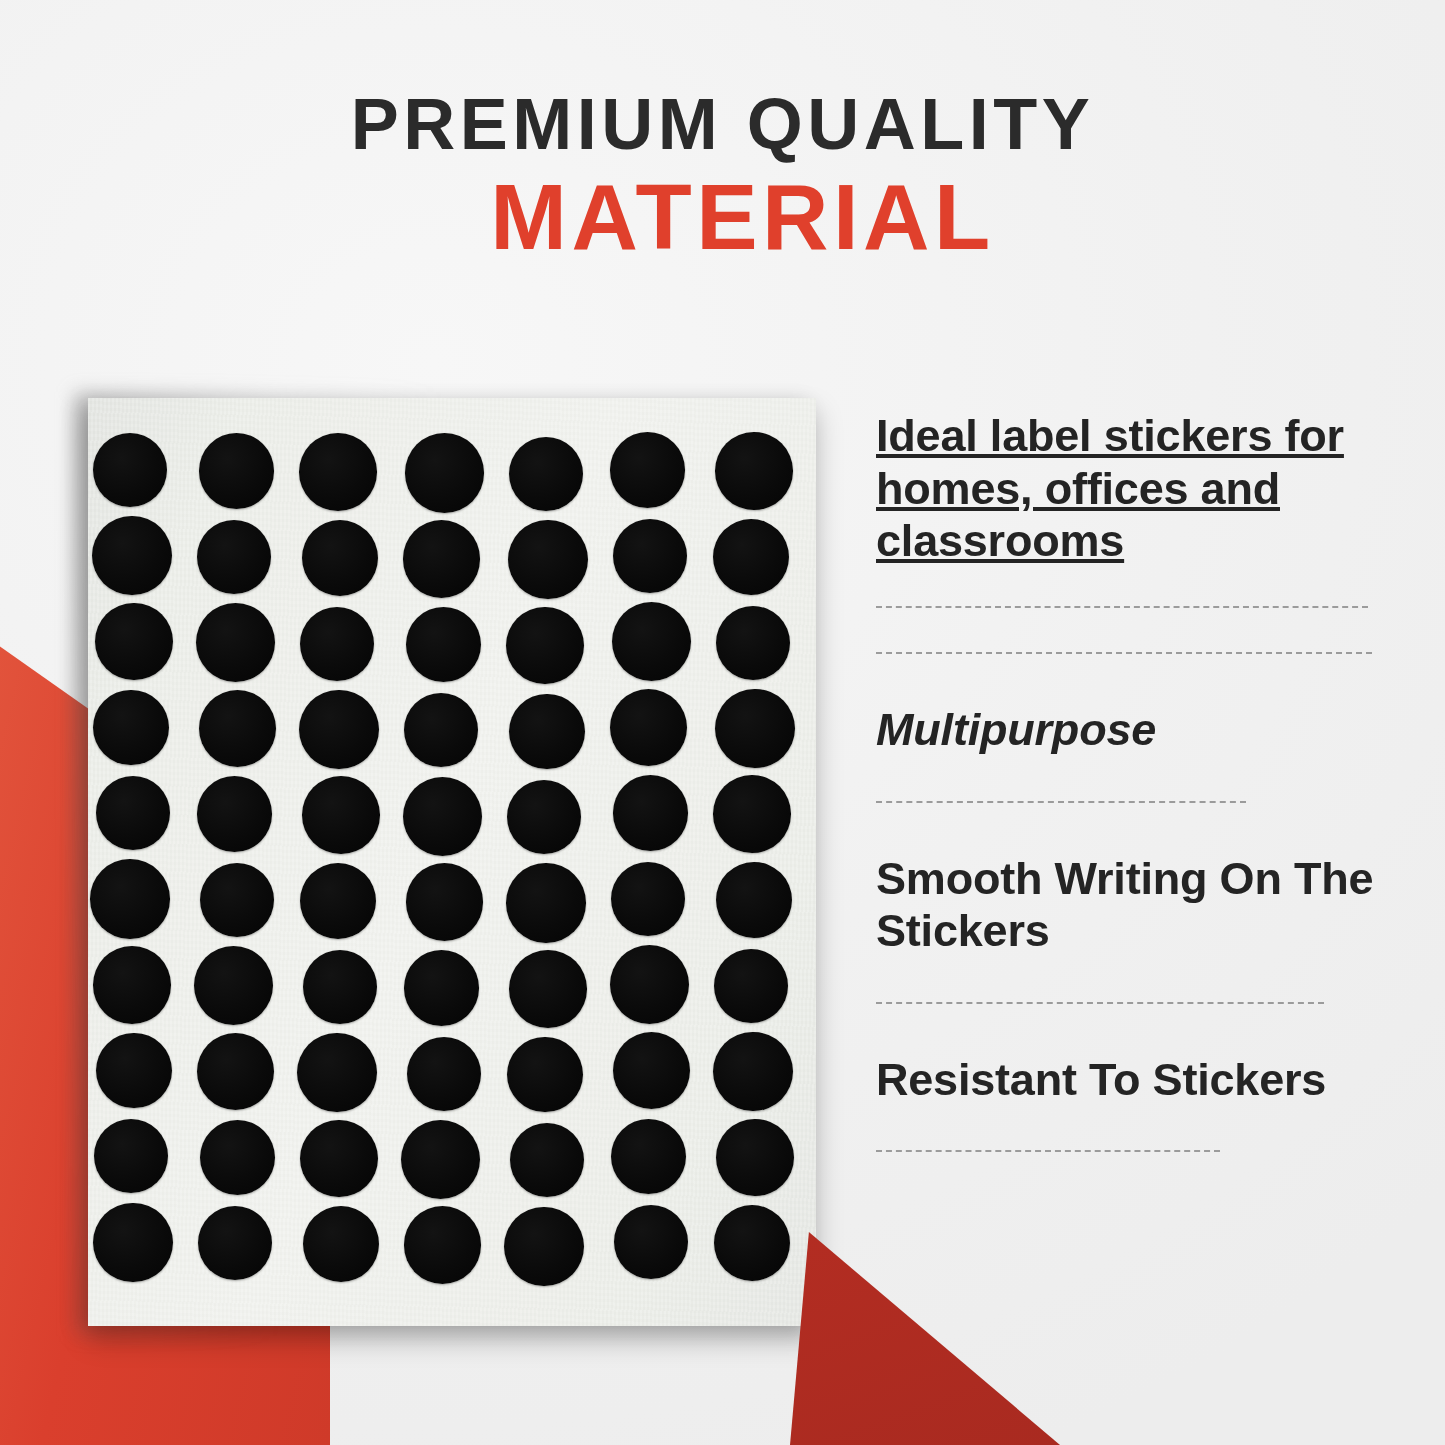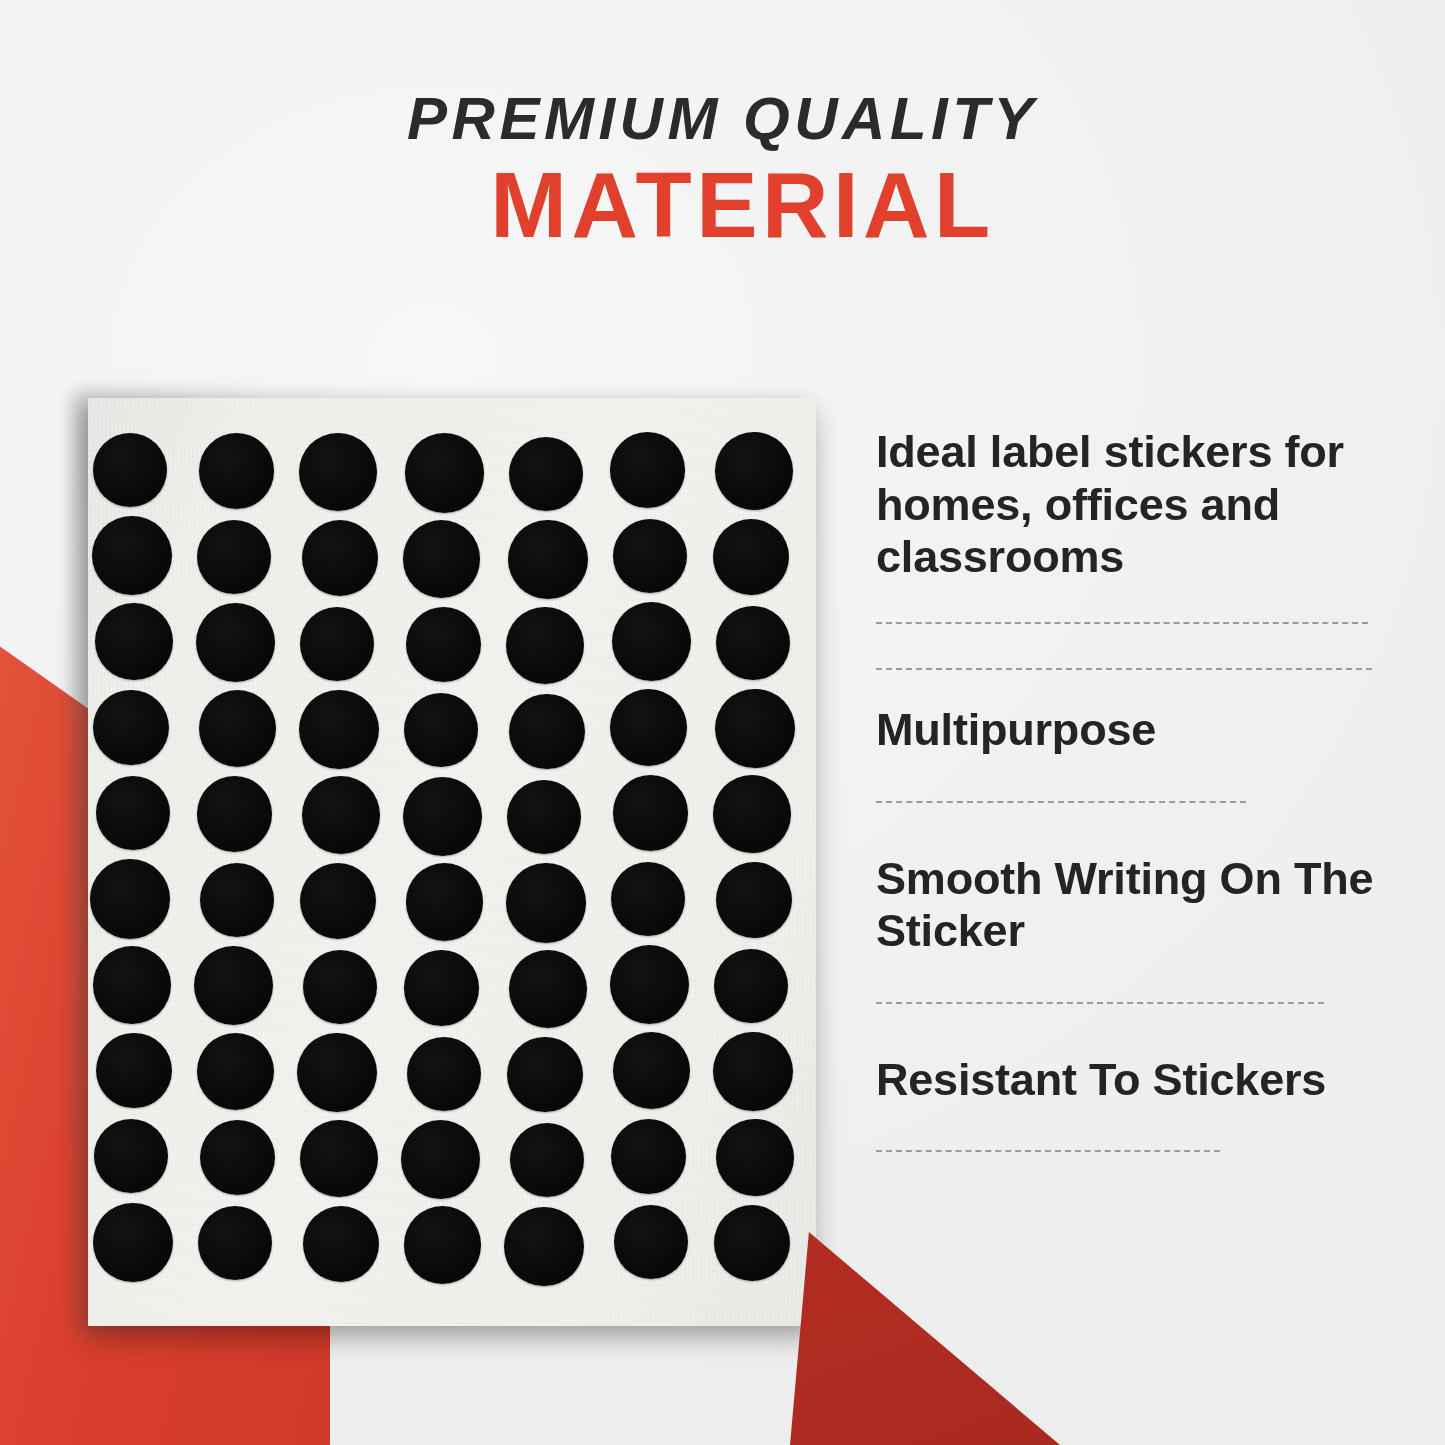--- a/index.html
+++ b/index.html
@@ -93,27 +93,26 @@
   .headline {
     position: absolute;
     left: 0;
     top: 88px;
     width: 1445px;
     text-align: center;
     z-index: 5;
   }
   .headline .line1 {
     display: block;
-    font-size: 60px;
+    font-size: 72px;
     font-weight: 700;
     letter-spacing: 4.5px;
     color: #2b2b2b;
     line-height: 1.02;
     white-space: nowrap;
-    font-style: italic;
   }
   .headline .line2 {
     display: block;
     margin-top: 10px;
     font-size: 92px;
     font-weight: 700;
     letter-spacing: 4.5px;
     color: #e0402c;
     line-height: 1.02;
     white-space: nowrap;
@@ -139,25 +138,25 @@
     color: #242424;
     letter-spacing: -0.2px;
   }
   .divider {
     height: 0;
     border-top: 2px dashed #8d8d8d;
     opacity: 0.85;
   }
 
   
-  .f1 { margin-top: 16px; }
+  .f1 { margin-top: 0; text-decoration: underline; }
   .d1 { margin-top: 38px; width: 492px; }
   .f2 { margin-top: 52px; }
   .d2 { margin-top: 44px; width: 496px; }
-  .f3 { margin-top: 34px; }
+  .f3 { margin-top: 50px; font-style: italic; }
   .d3 { margin-top: 44px; width: 370px; }
   .f4 { margin-top: 50px; }
   .d4 { margin-top: 44px; width: 448px; }
   .f5 { margin-top: 50px; }
   .d5 { margin-top: 44px; width: 344px; }
 </style>
 </head>
 <body>
 
 <div id="stage">
@@ -255,21 +254,21 @@
     <div class="divider d1"></div>
 
     <div class="divider d2"></div>
 
     <div class="feature f3">
       <span class="feature-text">Multipurpose</span>
     </div>
     <div class="divider d3"></div>
 
     <div class="feature f4">
-      <span class="feature-text">Smooth Writing On The Sticker</span>
+      <span class="feature-text">Smooth Writing On The Stickers</span>
     </div>
     <div class="divider d4"></div>
 
     <div class="feature f5">
       <span class="feature-text">Resistant To Stickers</span>
     </div>
     <div class="divider d5"></div>
   </div>
 
 </div>

